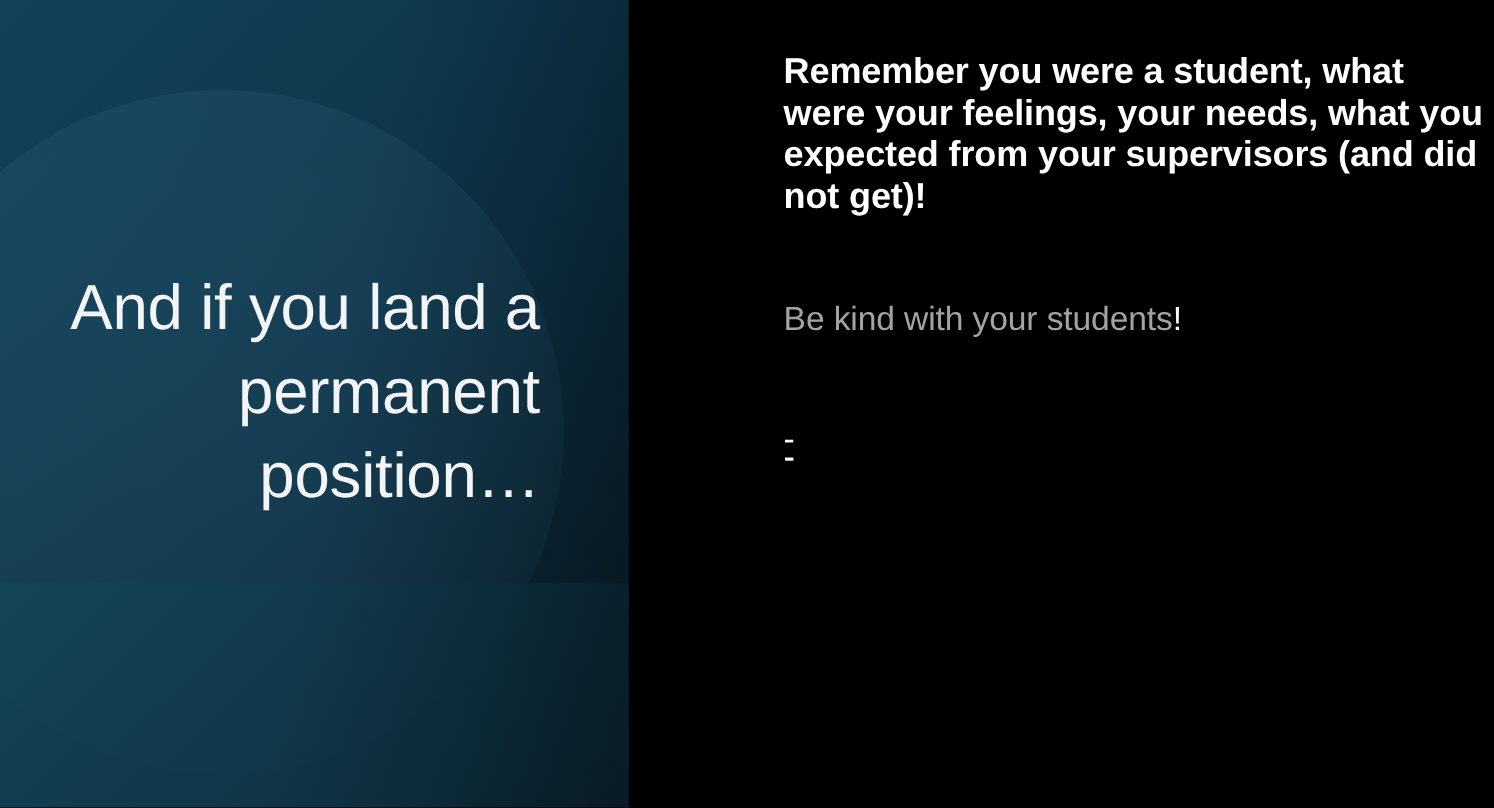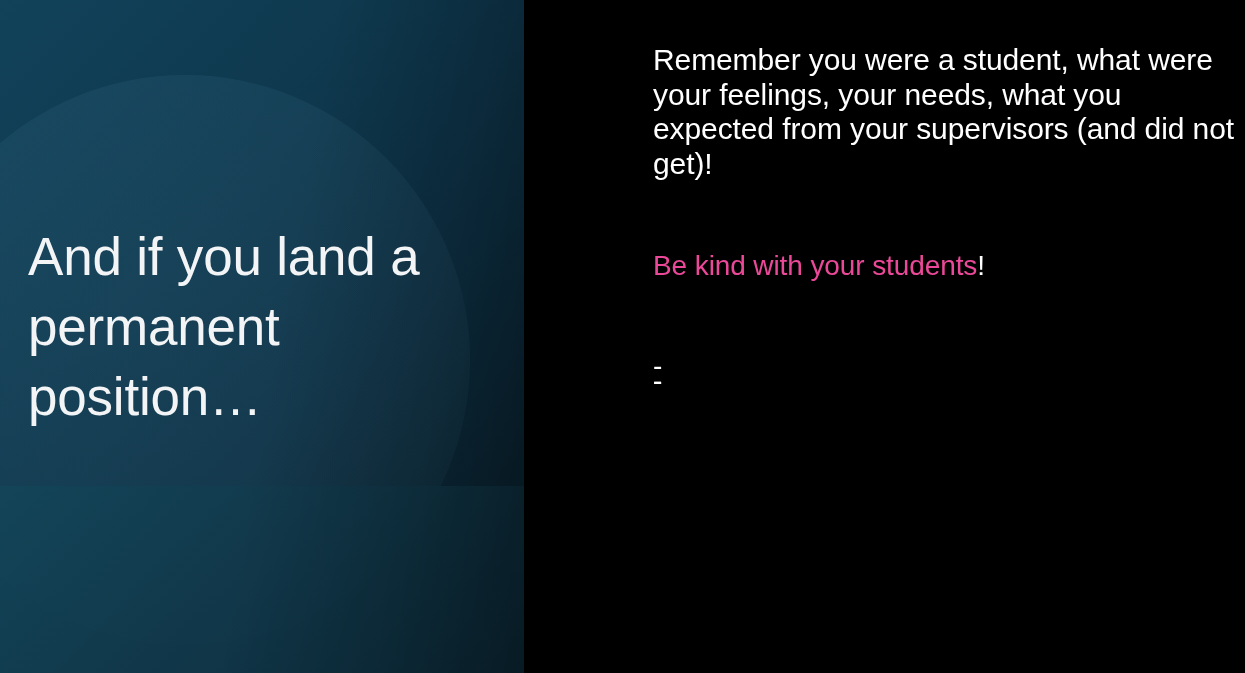--- a/index.html
+++ b/index.html
@@ -71,21 +71,21 @@
                 rgba(0,0,0,0) 52%,
                 rgba(0,0,0,0.18) 78%,
                 rgba(0,0,0,0.40) 100%);
   }
 
   .left-title {
     position: absolute;
     left: 28px;
     top: 222px;
     width: 422px;
-    text-align: left;
+    text-align: right;
     color: #f2f4f5;
     font-size: 53px;
     line-height: 70px;
     font-weight: 400;
     letter-spacing: -0.2px;
     white-space: pre-line;
   }
 
   
   .right-panel {
@@ -98,37 +98,37 @@
   }
 
   .intro {
     position: absolute;
     left: 129px;
     top: 43px;
     width: 587px;
     color: #ffffff;
     font-size: 30px;
     line-height: 34.5px;
-    font-weight: 400;
+    font-weight: 700;
     letter-spacing: -0.1px;
   }
 
   .highlight {
     position: absolute;
     left: 129px;
     top: 249px;
     width: 587px;
     font-size: 28px;
     line-height: 34px;
     font-weight: 400;
     color: #ffffff;
     letter-spacing: -0.1px;
   }
   .highlight .accent {
-    color: #ec4899;
+    color: #a3a3a3;
   }
 
   .bullets {
     position: absolute;
     left: 129px;
     top: 348px;
     width: 592px;
   }
 
   .bullet {

